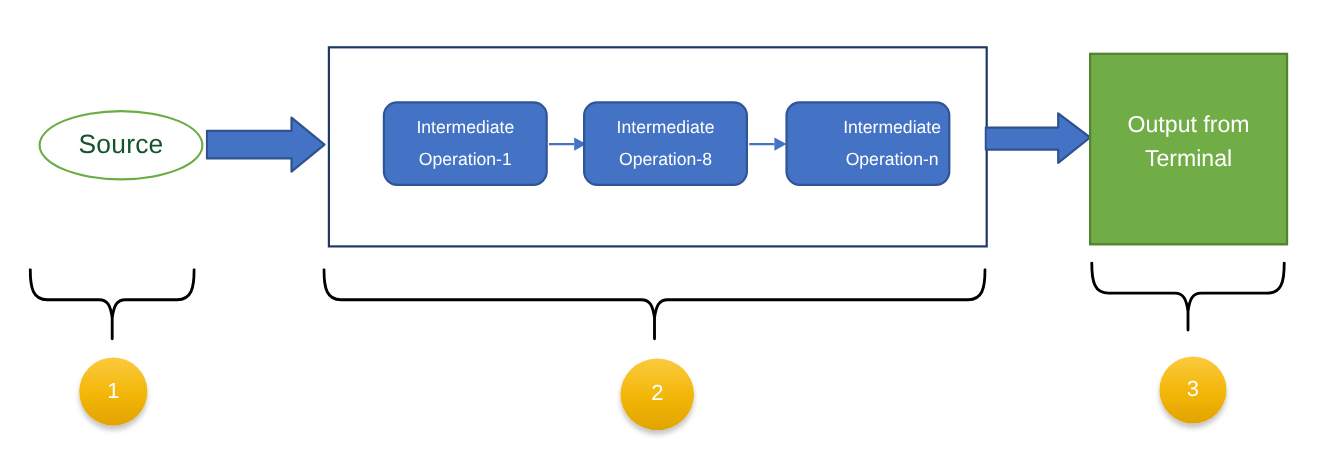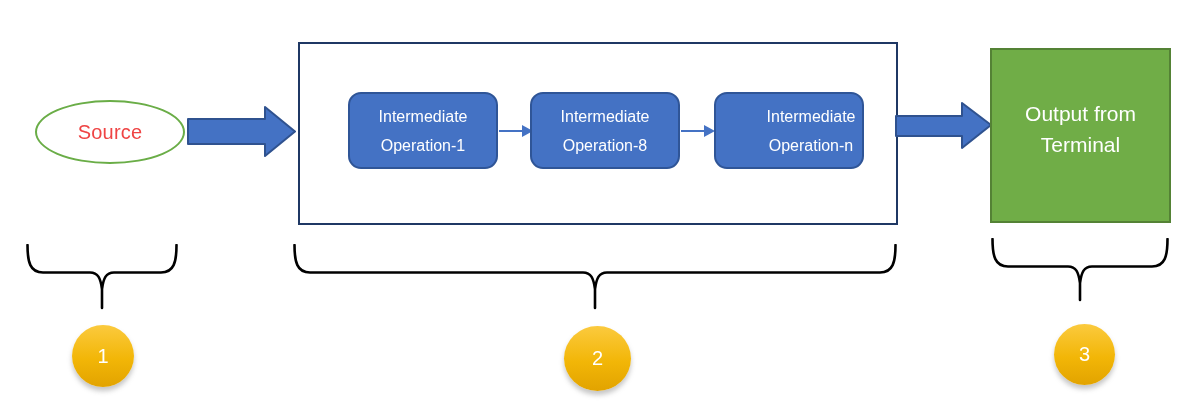--- a/index.html
+++ b/index.html
@@ -5,21 +5,21 @@
   html,body{margin:0;padding:0;background:#ffffff;}
   body{font-family:"Liberation Sans", sans-serif;}
   .stage{position:relative;width:1200px;height:413px;background:#ffffff;overflow:hidden;}
 
   
   .source-ellipse{
     position:absolute;left:35px;top:100px;width:150px;height:64px;
     border:2.5px solid #6aad47;border-radius:50%;background:#ffffff;
     display:flex;align-items:center;justify-content:center;box-sizing:border-box;
   }
-  .source-ellipse span{font-size:20px;color:#ef4444;letter-spacing:.2px;}
+  .source-ellipse span{font-size:24px;color:#14532d;letter-spacing:.2px;}
 
   
   .arrow1{position:absolute;left:187px;top:104px;}
   .arrow2{position:absolute;left:895px;top:98px;}
 
   
   .pipeline-box{
     position:absolute;left:298px;top:42px;width:600px;height:183px;
     border:2px solid #1f3864;background:#ffffff;box-sizing:border-box;
   }

